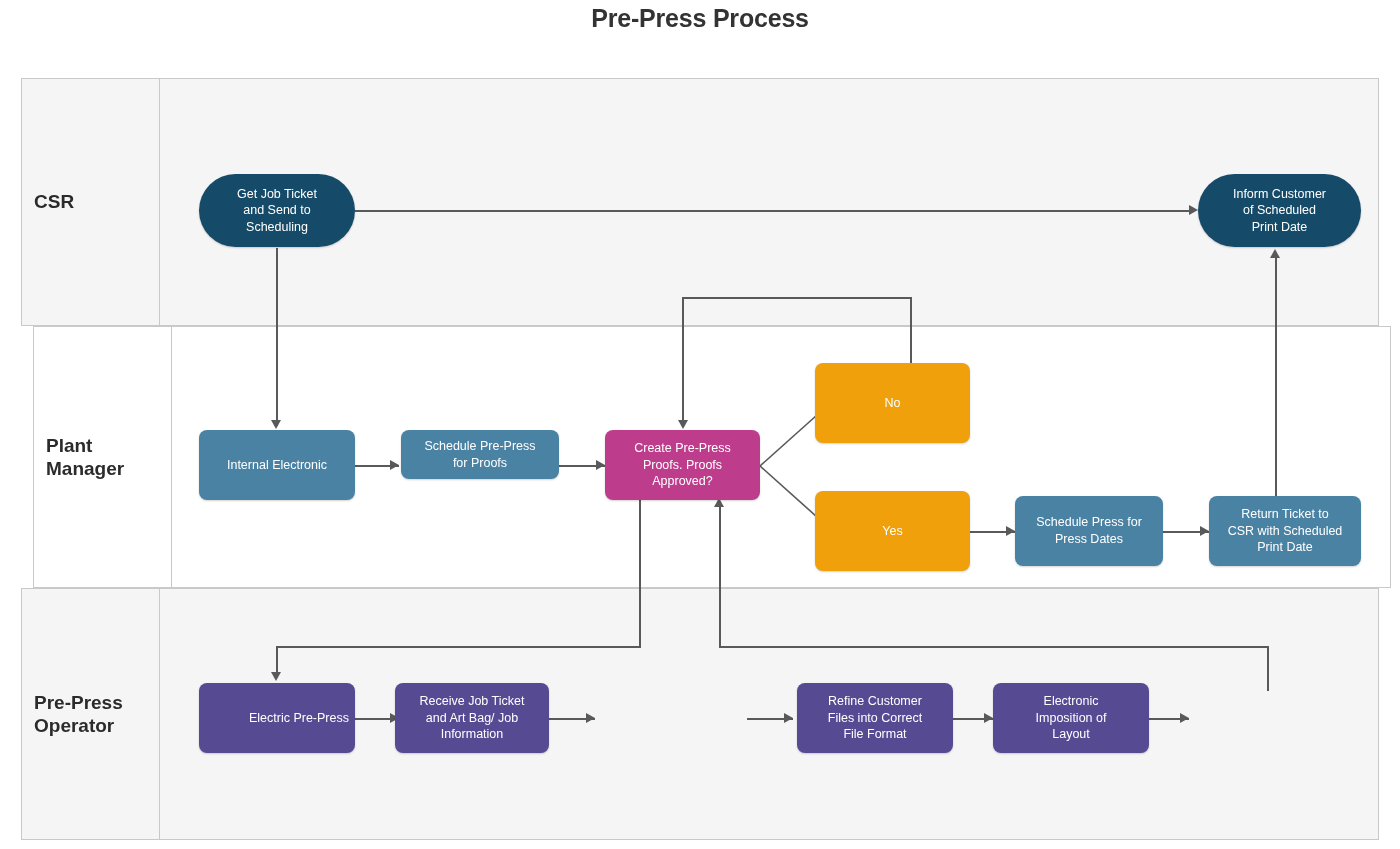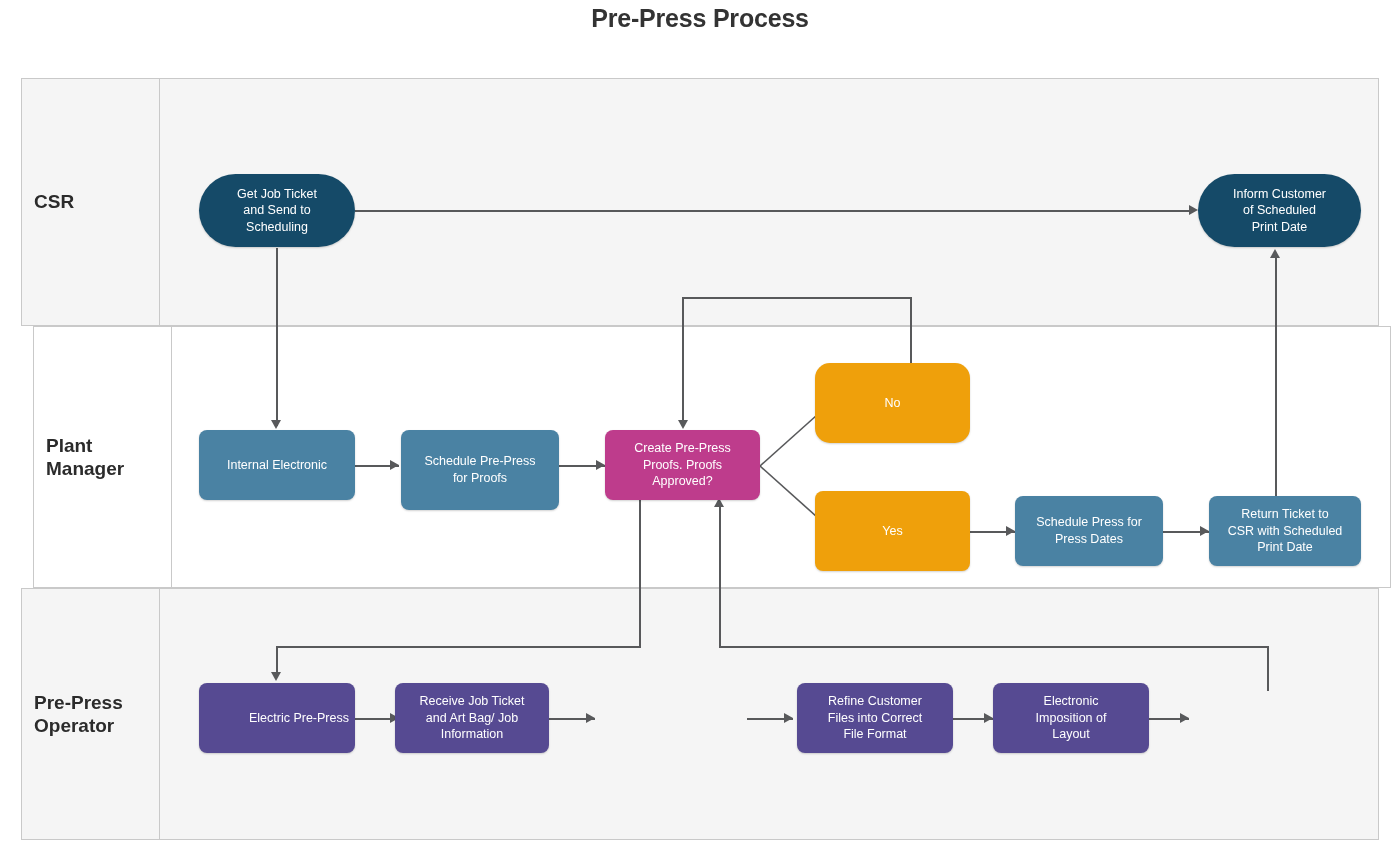--- a/index.html
+++ b/index.html
@@ -209,32 +209,32 @@
   <div class="node pill" style="left:1177px; top:96px; width:163px; height:73px; background:#154A68;">
     <span class="node-label">Inform Customer
 of Scheduled
 Print Date</span>
   </div>
 
   <div class="node" style="left:178px; top:352px; width:156px; height:70px; background:#4A82A3;">
     <span class="node-label">Internal Electronic</span>
   </div>
 
-  <div class="node" style="left:380px; top:352px; width:158px; height:80px; background:#4A82A3;justify-content:center;">
+  <div class="node" style="left:380px; top:352px; width:158px; height:49px; background:#4A82A3;justify-content:center;">
     <span class="node-label">Schedule Pre-Press
 for Proofs</span>
   </div>
 
   <div class="node" style="left:584px; top:352px; width:155px; height:70px; background:#BE3C8C;">
     <span class="node-label">Create Pre-Press
 Proofs. Proofs
 Approved?</span>
   </div>
 
-  <div class="node" style="left:794px; top:285px; width:155px; height:80px; background:#EFA00B;border-radius:15px;">
+  <div class="node" style="left:794px; top:285px; width:155px; height:80px; background:#EFA00B;">
     <span class="node-label">No</span>
   </div>
 
   <div class="node" style="left:794px; top:413px; width:155px; height:80px; background:#EFA00B;">
     <span class="node-label">Yes</span>
   </div>
 
   <div class="node" style="left:994px; top:418px; width:148px; height:70px; background:#4A82A3;">
     <span class="node-label">Schedule Press for
 Press Dates</span>

